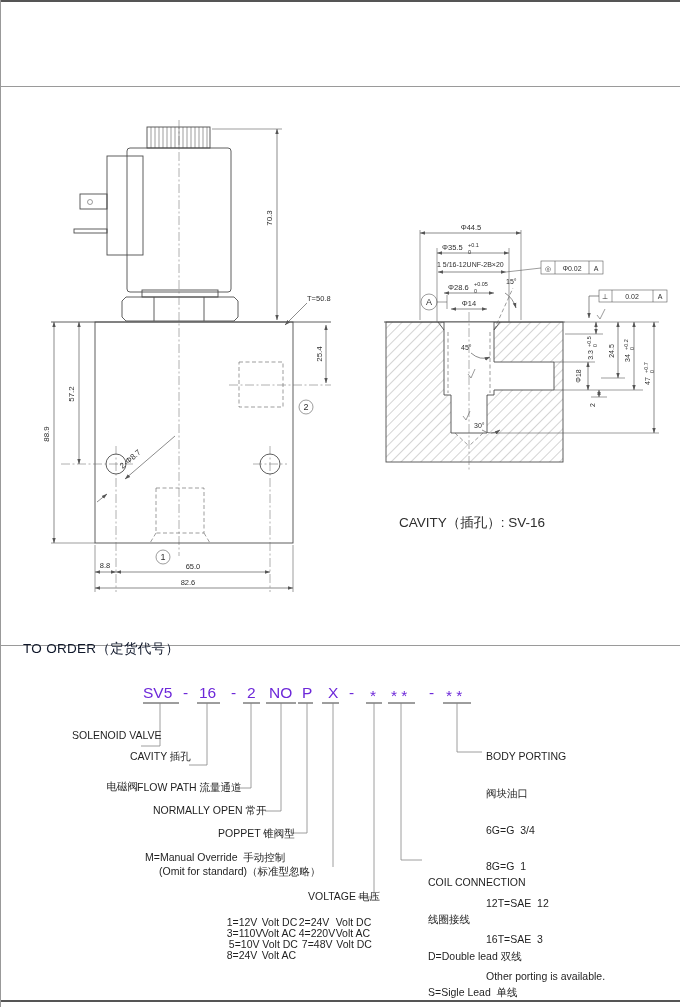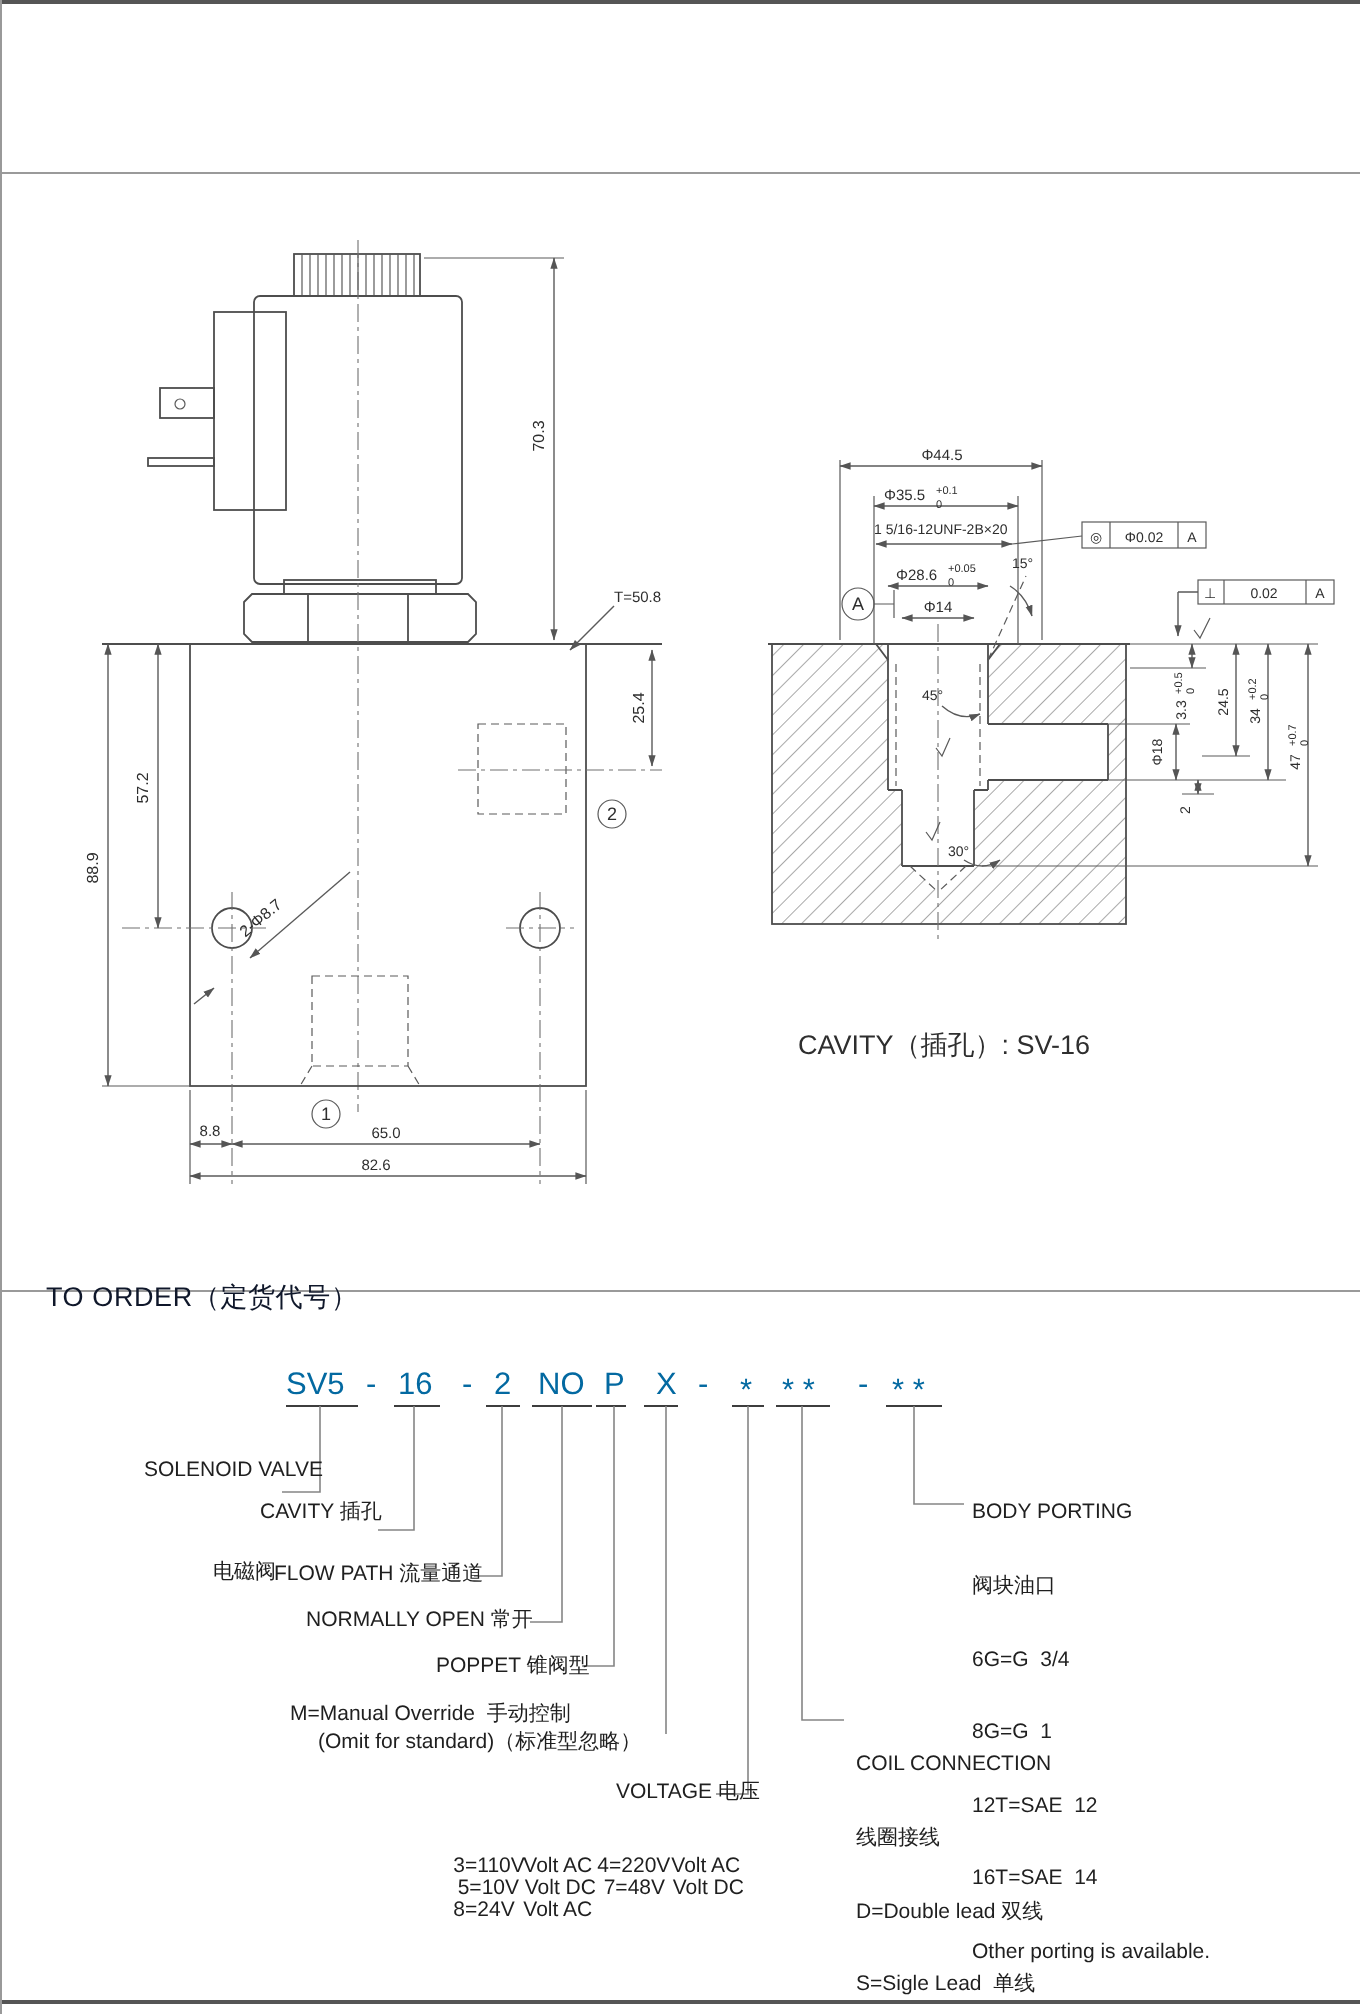--- a/index.html
+++ b/index.html
@@ -21,21 +21,21 @@
   .t{font-size:8px;}
   .t7{font-size:7px;}
   .t75{font-size:7.5px;}
   .t5{font-size:5.5px;}
   .t9{font-size:9px;}
   .cap{font-size:13.5px;}
   .lead{stroke:#858585;stroke-width:0.8;fill:none;}
   .ul{stroke:#3d3d3d;stroke-width:1;fill:none;}
   
   .t-title{position:absolute;font-size:13.5px;color:#0f172a;letter-spacing:0.3px;}
-  .code{position:absolute;font-size:15.5px;color:#0369a1;white-space:pre;}
+  .code{position:absolute;font-size:15.5px;color:#6d28d9;white-space:pre;}
   .lbl{position:absolute;font-size:10.5px;color:#1f1f1f;white-space:pre;line-height:13px;}
   .lbl.r{text-align:right;}
   .vrow{position:absolute;left:214px;font-size:10.5px;color:#1f1f1f;white-space:pre;}
   .vrow span{display:inline-block;}
   .vc1{width:35px;} .vc2{width:37px;} .vc3{width:37px;} .vc4{width:37px;}
   .block{position:absolute;font-size:10.5px;color:#1f1f1f;line-height:12.2px;white-space:pre;}
 </style>
 </head>
 <body>
 
@@ -255,37 +255,40 @@
   <div class="lbl r" style="left:71px;top:729px;width:82px;">SOLENOID VALVE</div>
   <div class="lbl r" style="left:55px;top:741px;width:82px;margin-top:39px;">电磁阀</div>
   <div class="lbl" style="left:129px;top:750px;">CAVITY 插孔</div>
   <div class="lbl" style="left:136px;top:781px;">FLOW PATH 流量通道</div>
   <div class="lbl" style="left:152px;top:804px;">NORMALLY OPEN 常开</div>
   <div class="lbl" style="left:217px;top:827px;">POPPET 锥阀型</div>
   <div class="lbl" style="left:144px;top:851px;">M=Manual Override  手动控制</div>
   <div class="lbl" style="left:158px;top:865px;">(Omit for standard)（标准型忽略）</div>
 
   <div class="lbl" style="left:285px;top:890px;margin-left:22px;">VOLTAGE 电压</div>
+  <div class="vrow" style="top:904px;">
+    <span class="vc1">1=12V</span><span class="vc2">Volt DC</span><span class="vc3">2=24V</span><span class="vc4">Volt DC</span>
+  </div>
   <div class="vrow" style="top:915px;">
     <span class="vc1">3=110V</span><span class="vc2">Volt AC</span><span class="vc3">4=220V</span><span class="vc4">Volt AC</span>
   </div>
   <div class="vrow" style="top:926px;text-align:center;">
     <span class="vc1">5=10V</span><span class="vc2">Volt DC</span><span class="vc3">7=48V</span><span class="vc4">Volt DC</span>
   </div>
   <div class="vrow" style="top:937px;">
     <span class="vc1">8=24V</span><span class="vc2">Volt AC</span><span class="vc3"></span><span class="vc4"></span>
   </div>
 
   <div class="block" style="left:485px;top:726px;">
     <div>BODY PORTING</div>
     <div>阀块油口</div>
     <div>6G=G  3/4</div>
     <div>8G=G  1</div>
     <div>12T=SAE  12</div>
-    <div>16T=SAE  14</div>
+    <div>16T=SAE  3</div>
     <div>Other porting is available.</div>
     <div>（其他螺纹油口是可选择的）</div>
     
     
   </div>
 
   <div class="block" style="left:427px;top:852px;">
     <div>COIL CONNECTION</div>
     <div>线圈接线</div>
     <div>D=Double lead 双线</div>

